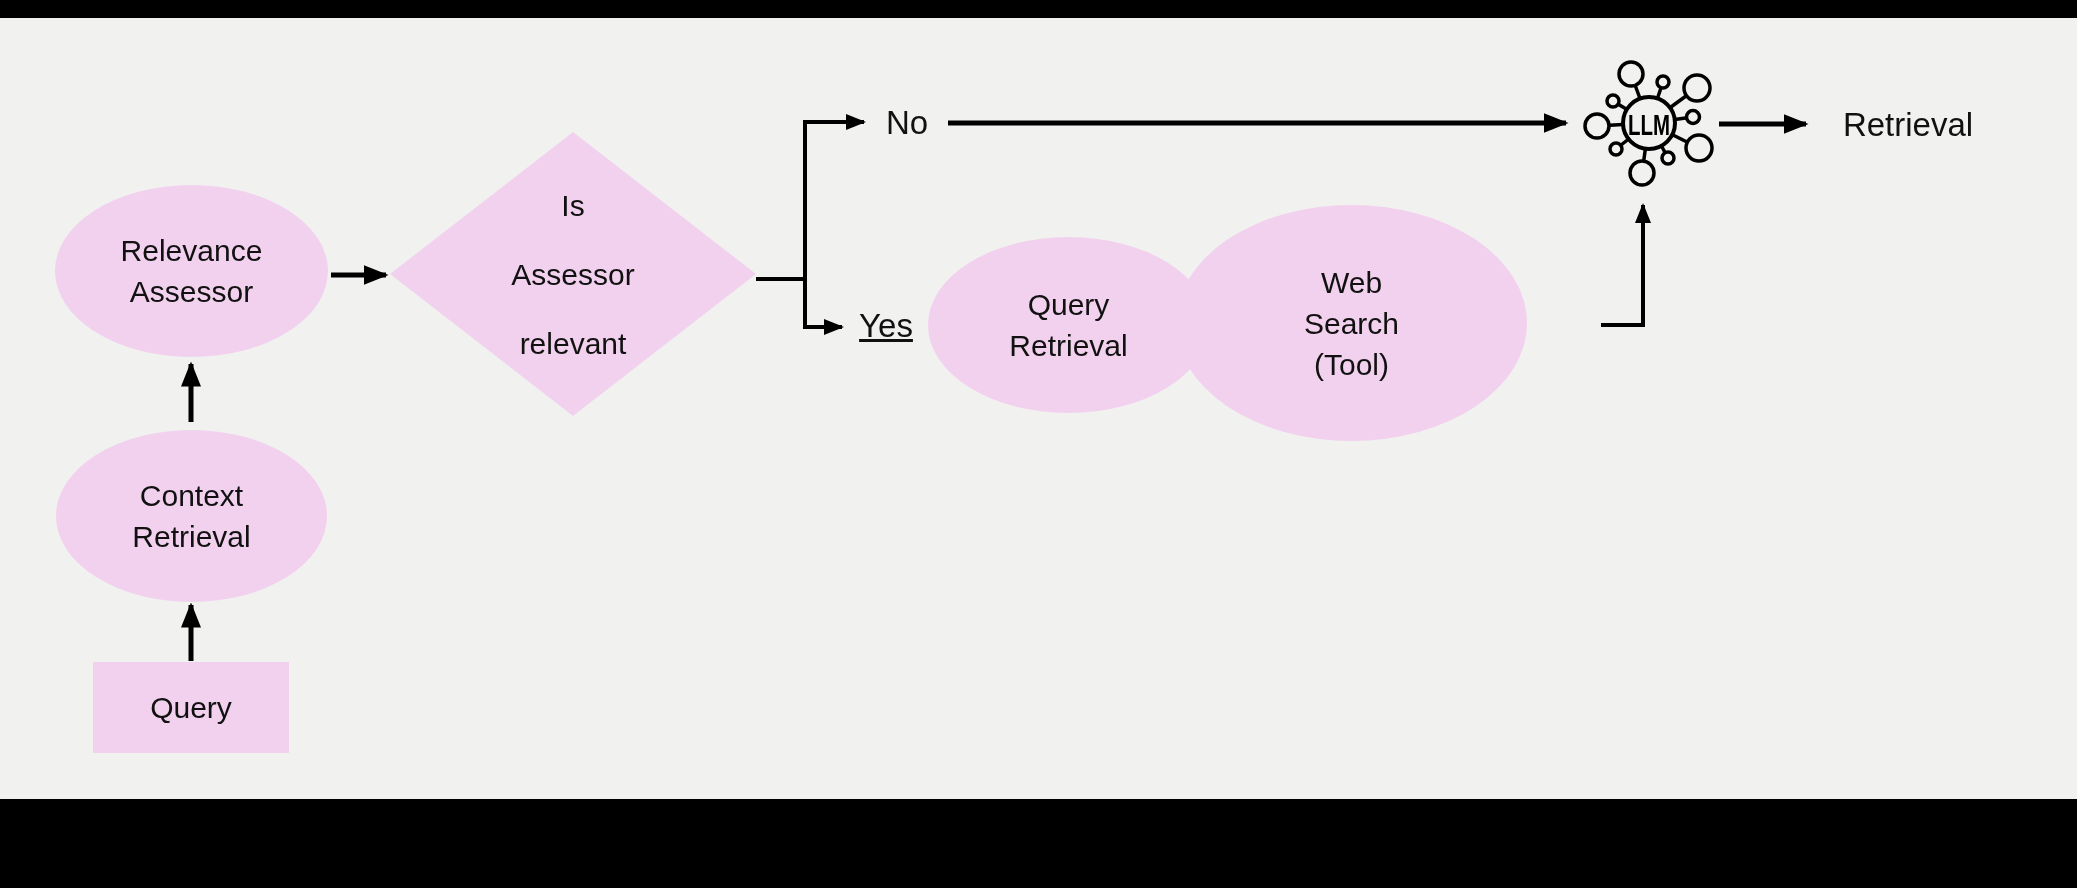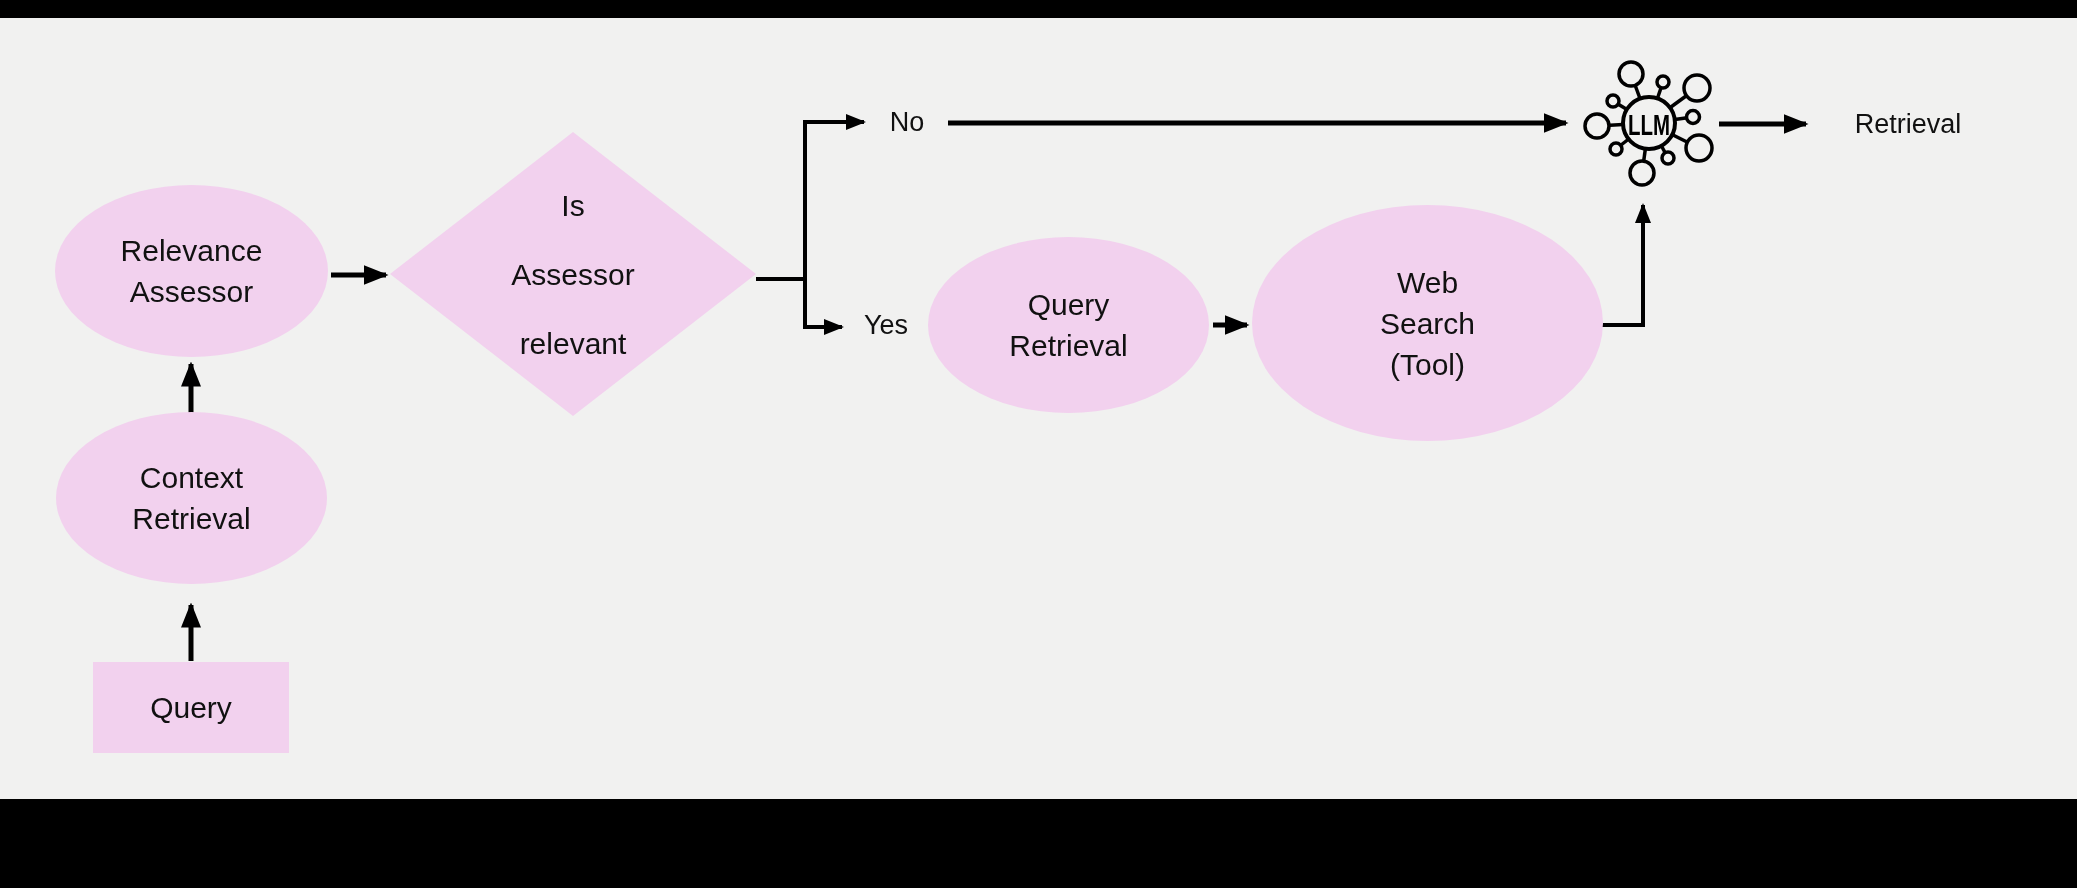--- a/index.html
+++ b/index.html
@@ -25,21 +25,21 @@
   }
   .ellipse{border-radius:50%;}
   .diamond{
     background:#f2d1ee;
     clip-path:polygon(50% 0%,100% 50%,50% 100%,0% 50%);
     gap:28px;
   }
   .edge-label{
     position:absolute;
     display:flex;align-items:center;justify-content:center;
-    font-size:27px;line-height:1;
+    font-size:33px;line-height:1;
     background:transparent;
   }
   .node span,.edge-label span{display:block;}
 </style>
 </head>
 <body>
 
 <div class="stage">
 
   <div class="bar top"></div>
@@ -99,52 +99,52 @@
       </g>
       <circle cx="1649" cy="123" r="26" stroke-width="4"></circle>
       <text x="1649" y="124" text-anchor="middle" dominant-baseline="central" font-family="Liberation Sans, sans-serif" font-size="30" font-weight="bold" fill="#000" stroke="none" textLength="42" lengthAdjust="spacingAndGlyphs">LLM</text>
     </g>
   </svg>
 
   <div class="node" style="left:93px;top:662px;width:196px;height:91px;">
     <span>Query</span>
   </div>
 
-  <div class="node ellipse" style="left:56px;top:412px;width:271px;height:172px;">
+  <div class="node ellipse" style="left:56px;top:430px;width:271px;height:172px;">
     <span>Context</span>
     <span>Retrieval</span>
   </div>
 
   <div class="node ellipse" style="left:55px;top:185px;width:273px;height:172px;align-items:center;">
     <span>Relevance</span>
     <span>Assessor</span>
   </div>
 
   <div class="node diamond" style="left:390px;top:132px;width:366px;height:284px;">
     <span>Is</span>
     <span>Assessor</span>
     <span>relevant</span>
   </div>
 
   <div class="node ellipse" style="left:928px;top:237px;width:281px;height:176px;">
     <span>Query</span>
     <span>Retrieval</span>
   </div>
 
-  <div class="node ellipse" style="left:1252px;top:205px;width:351px;height:236px;text-align:center;">
+  <div class="node ellipse" style="left:1176px;top:205px;width:351px;height:236px;text-align:center;">
     <span>Web</span>
     <span>Search</span>
     <span>(Tool)</span>
   </div>
 
   <div class="edge-label" style="left:876px;top:98px;width:62px;height:48px;">
     <span>No</span>
   </div>
 
-  <div class="edge-label" style="left:854px;top:301px;width:64px;height:48px;">
+  <div class="edge-label" style="left:854px;top:301px;width:64px;height:48px;text-decoration:underline;">
     <span>Yes</span>
   </div>
 
   <div class="edge-label" style="left:1832px;top:100px;width:152px;height:48px;">
     <span>Retrieval</span>
   </div>
 
 </div>
 
 </body></html>

